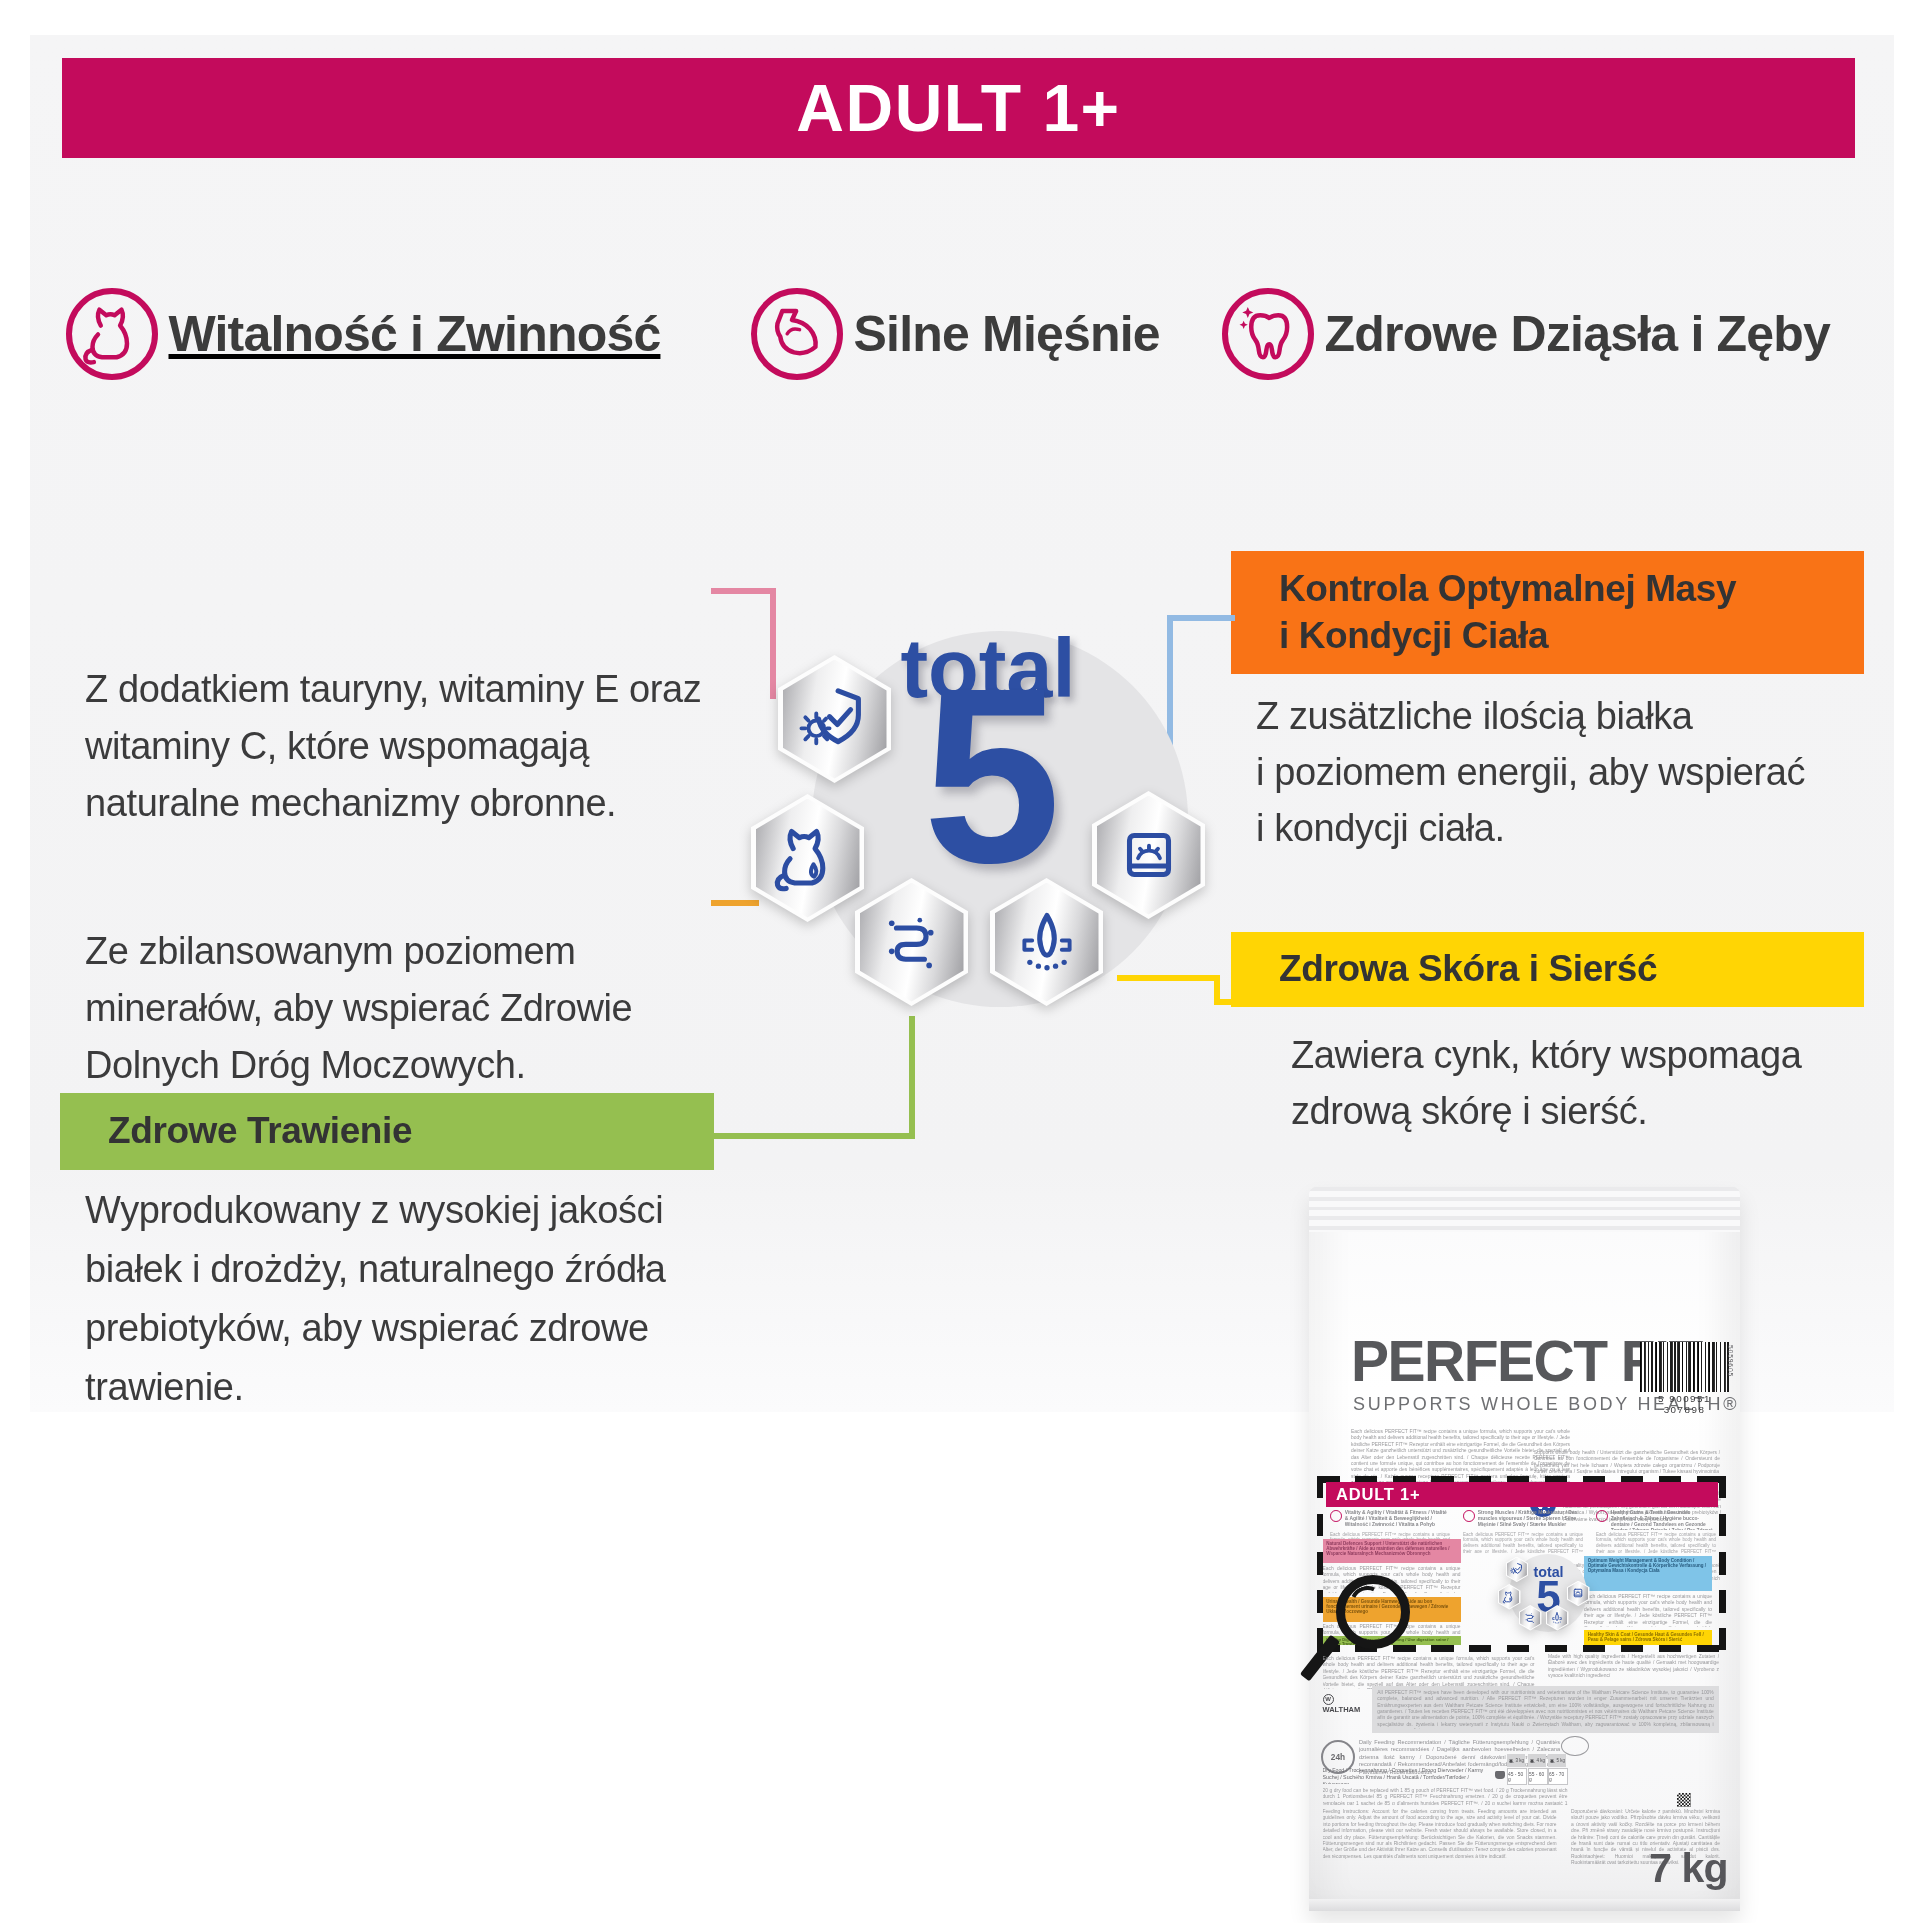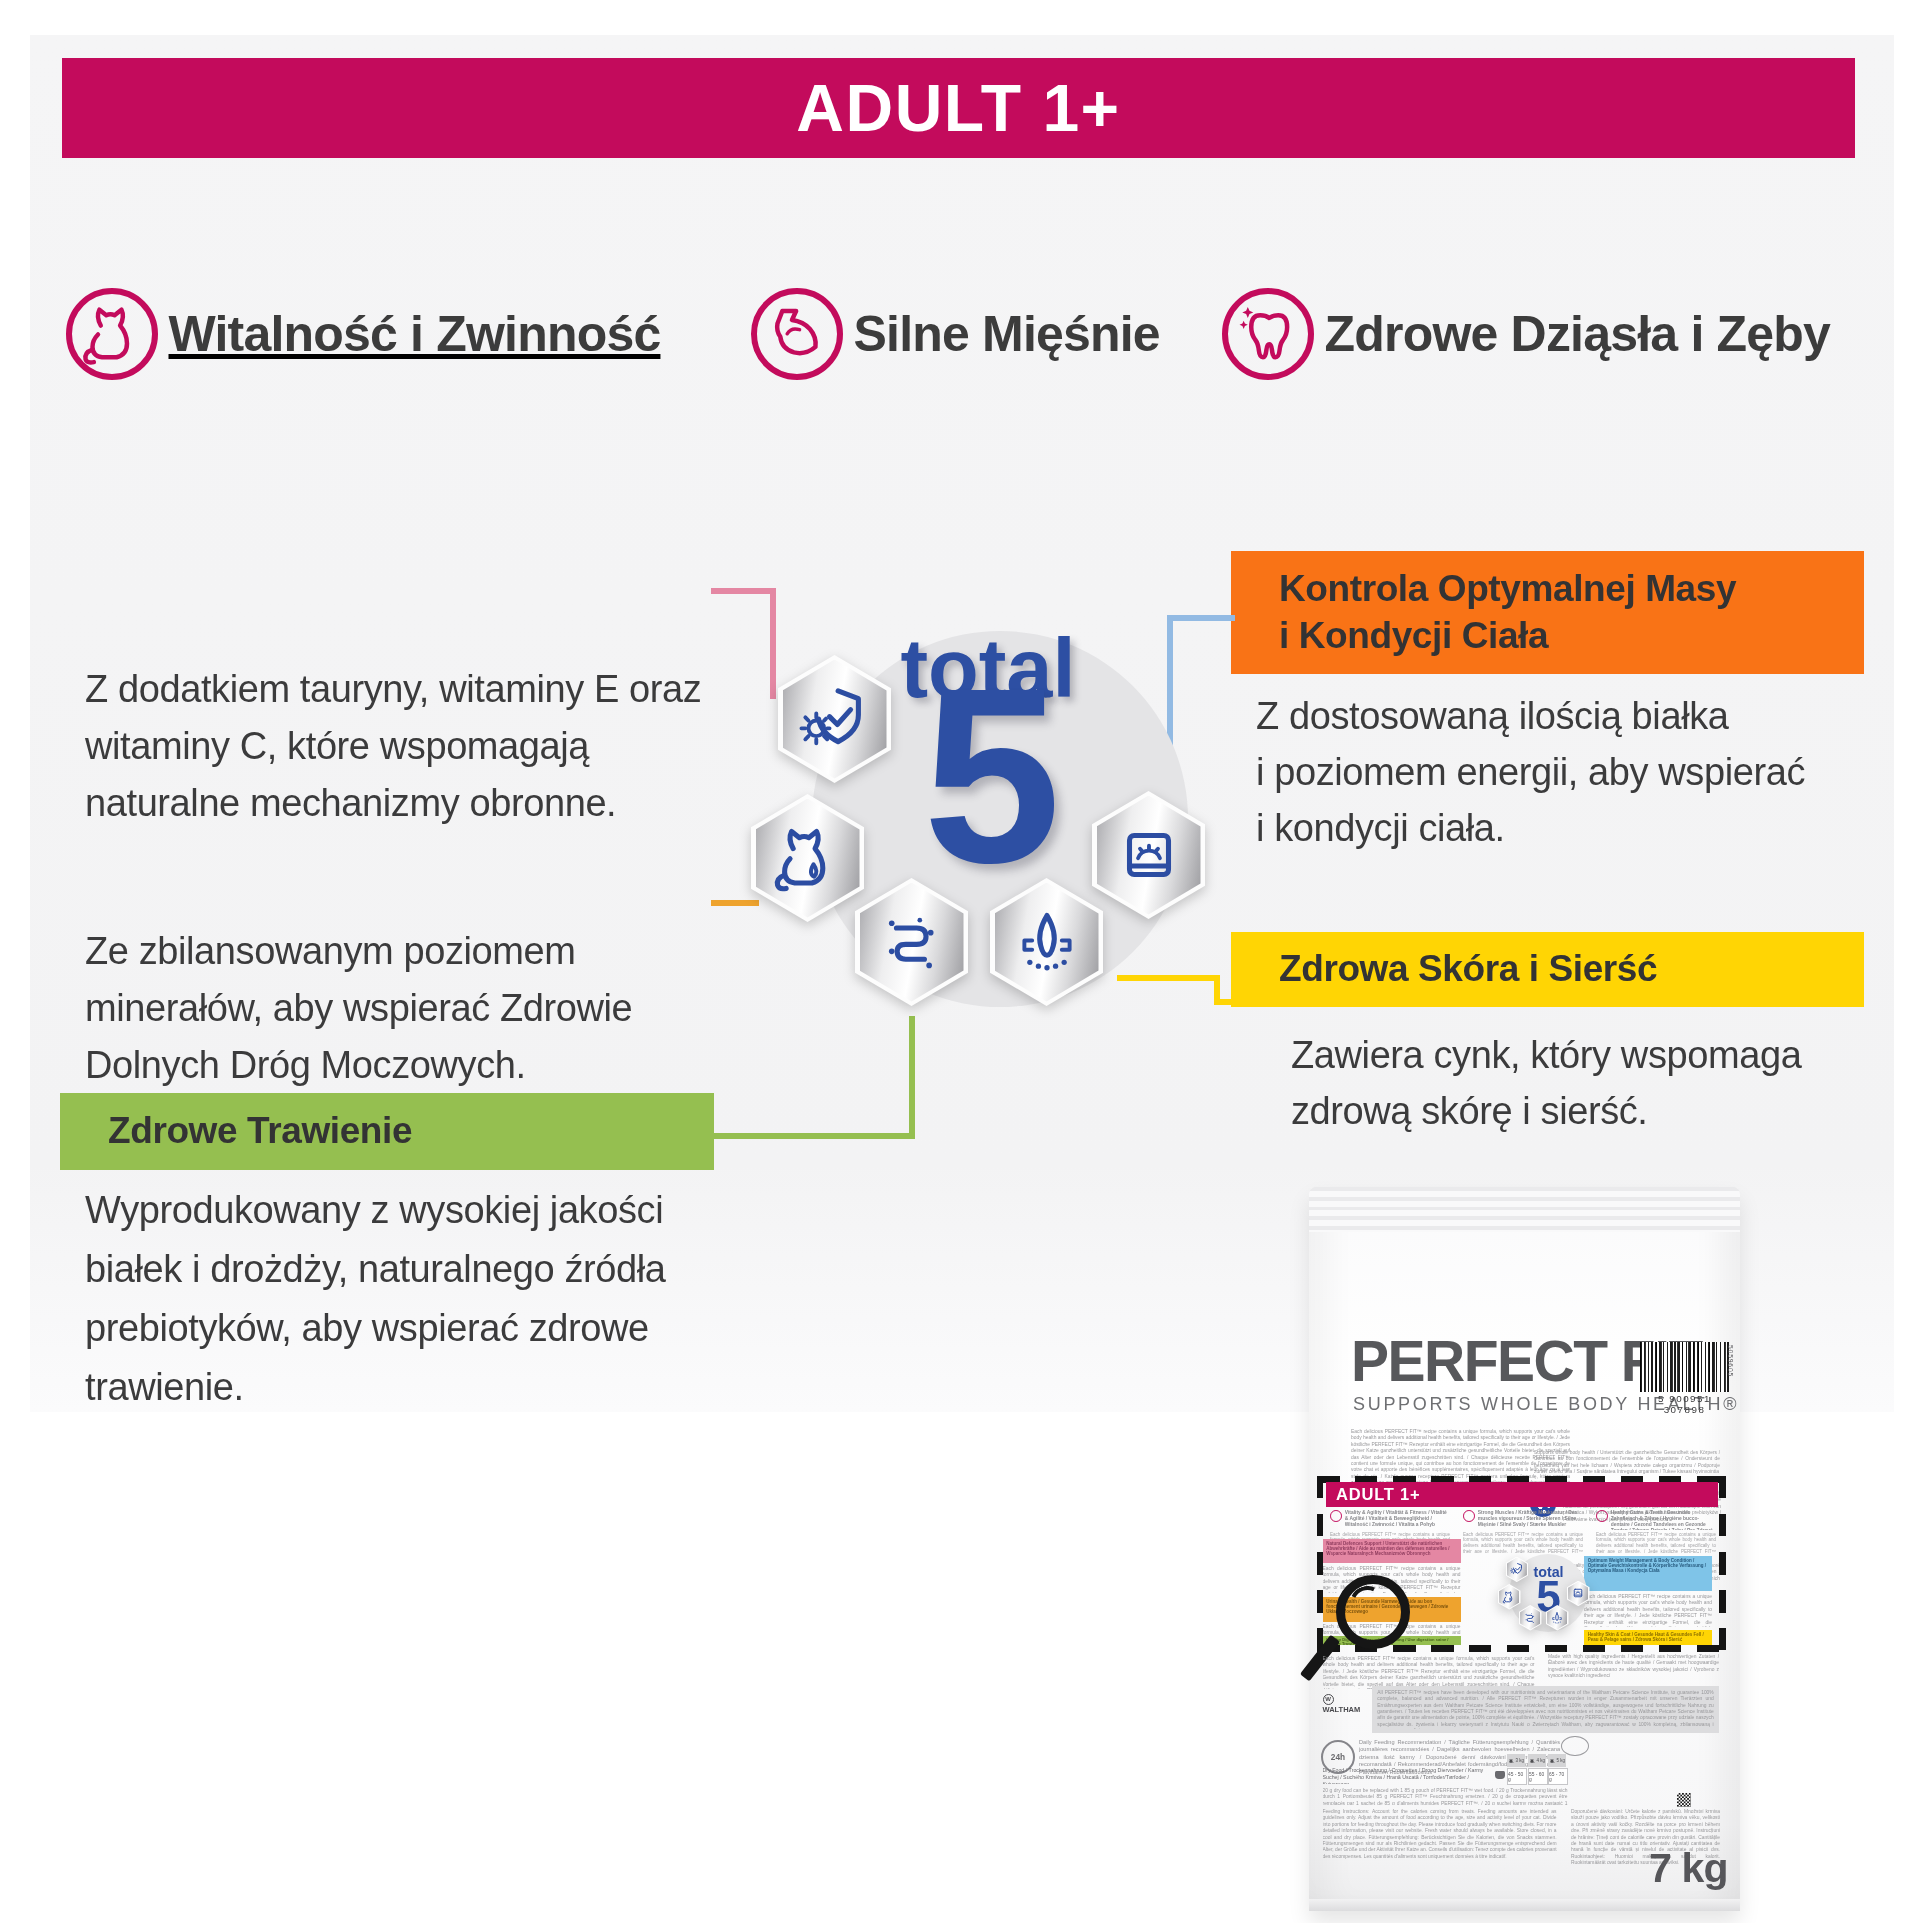--- a/index.html
+++ b/index.html
@@ -289,21 +289,21 @@
     <span>trawienie.</span>
   </div>
 
   <div id="box-weight" class="abs hbox">
     <div class="htitle">
       <span>Kontrola Optymalnej Masy</span>
       <span>i Kondycji Ciała</span>
     </div>
   </div>
   <div id="body-weight" class="abs body-txt">
-    <span>Z dostosowaną ilością białka</span>
+    <span>Z zusätzliche ilością białka</span>
     <span>i poziomem energii, aby wspierać</span>
     <span>i kondycji ciała.</span>
   </div>
 
   <div id="box-skin" class="abs hbox">
     <div class="htitle">
       <span>Zdrowa Skóra i Sierść</span>
     </div>
   </div>
   <div id="body-skin" class="abs body-txt">

